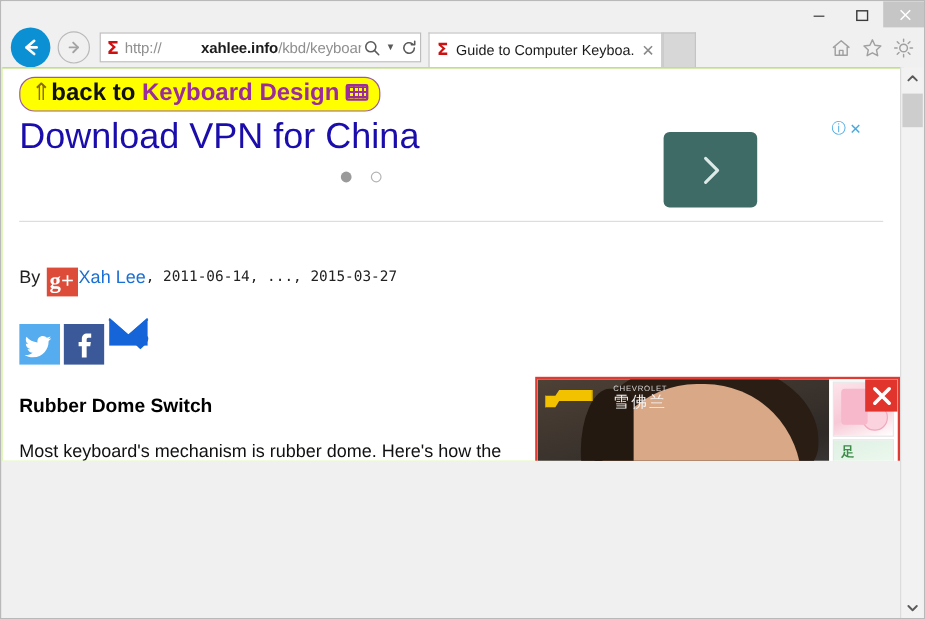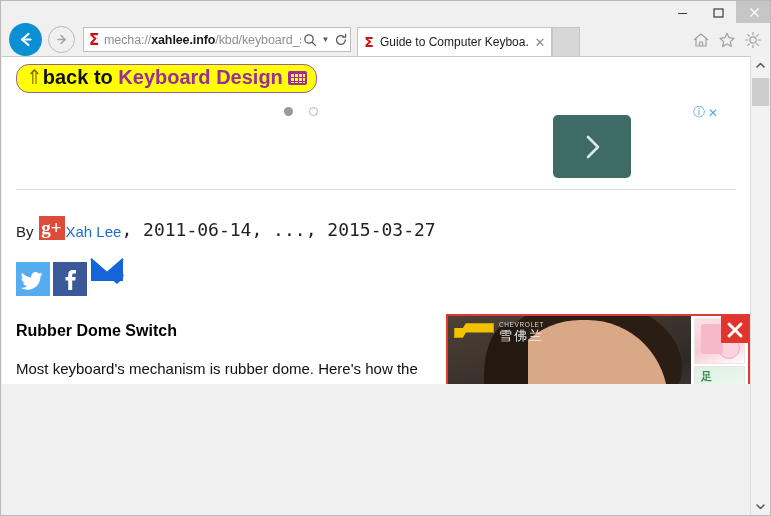--- a/index.html
+++ b/index.html
@@ -75,21 +75,21 @@
     flex: 0 0 auto;
   }
   .addr-url {
     flex: 1 1 auto;
     font-size: 12.5px;
     color: #8f8f8f;
     white-space: nowrap;
     overflow: hidden;
     letter-spacing: -0.1px;
   }
-  .addr-url b { color: #1b1b1b; font-weight: bold; }
+  .addr-url b { color: #1b1b1b; font-weight: bold; margin-left: 33px; }
   .addr-icon {
     width: 18px; height: 23px;
     display: flex; align-items: center; justify-content: center;
     color: #5a5a5a;
     flex: 0 0 auto;
   }
   .addr-caret { width: 13px; color: #5a5a5a; font-size: 8px;
     display:flex; align-items:center; justify-content:center; flex:0 0 auto; }
 
   .tab {
@@ -234,38 +234,38 @@
     font-family: "Liberation Sans", sans-serif;
     font-size: 31px;
     font-weight: bold;
     color: #000000;
     line-height: 1.28;
     margin: 26px 0 0 0;
     max-width: 640px;
     letter-spacing: -0.3px;
   }
   .byline {
-    margin-top: 26px;
+    margin-top: 38px;
     font-size: 15px;
     color: #222222;
-    display: flex; align-items: flex-end;
+    display: flex; align-items: flex-start;
   }
   .gplus {
     display: inline-flex; align-items: center; justify-content: center;
     width: 26px; height: 24px;
     background: #dd4b39;
     color: #ffffff;
     font-size: 19px; font-weight: bold;
     font-family: "Liberation Serif", serif;
     margin: 0 1px 0 5px;
   }
   .byline-link { color: #1a6fd4; }
   .byline-dates {
     font-family: "DejaVu Sans Mono", monospace;
-    font-size: 18px;
+    font-size: 12px;
     color: #222222;
   }
 
   .socialrow {
     margin-top: 16px;
     display: flex; align-items: flex-end; gap: 3px;
   }
   .sq { width: 34px; height: 34px; display:block; }
 
   p.intro {
@@ -402,21 +402,21 @@
   .mouth {
     position: absolute;
     left: 136px; top: 170px;
     width: 46px; height: 9px;
     background: #a9674f;
     border-radius: 40%;
   }
   .chevy {
     position: absolute;
     left: 6px; top: 6px;
-    display: flex; align-items: flex-start; gap: 5px;
+    display: flex; align-items: center; gap: 17px;
   }
   .bowtie {
     width: 40px; height: 17px;
     background: #f2c200;
     border: 1.5px solid #c8a100;
     clip-path: polygon(0% 36%, 22% 36%, 30% 8%, 100% 8%, 100% 62%, 30% 62%, 22% 92%, 0% 92%);
   }
   .chevy-txt { line-height: 1.05; }
   .chevy-en {
     font-size: 6.5px; color: #d8d8d8; letter-spacing: 0.6px;
@@ -554,21 +554,21 @@
 
     <div class="navbtn-fwd">
       <svg width="15" height="15" viewBox="0 0 15 15">
         <path d="M7 3.5 L11 7.5 L7 11.5" stroke="#a3a3a3" stroke-width="1.6" fill="none" stroke-linecap="round" stroke-linejoin="round"></path>
         <path d="M4 7.5 H11" stroke="#a3a3a3" stroke-width="1.6" stroke-linecap="round"></path>
       </svg>
     </div>
 
     <div class="addressbar">
       <span class="addr-favicon">Σ</span>
-      <span class="addr-url"><span>mecha://</span><b>xahlee.info</b><span>/kbd/keyboard_switch_n</span></span>
+      <span class="addr-url"><span>http://</span><b>xahlee.info</b><span>/kbd/keyboard_switch_n</span></span>
       <span class="addr-icon">
         <svg width="14" height="14" viewBox="0 0 14 14">
             <circle cx="6" cy="6" r="4.2" fill="none" stroke="#5a5a5a" stroke-width="1.3"></circle>
             <path d="M9.2 9.2 L12.6 12.6" stroke="#5a5a5a" stroke-width="1.3" stroke-linecap="round"></path>
           </svg>
       </span>
       <span class="addr-caret">▼</span>
       <span class="addr-icon">
         <svg width="14" height="14" viewBox="0 0 14 14">
             <path d="M11.3 7 A4.4 4.4 0 1 1 9.6 3.5" fill="none" stroke="#5a5a5a" stroke-width="1.3" stroke-linecap="round"></path>
@@ -607,20 +607,21 @@
 
   <div class="viewport">
     <div class="pagebody">
 
       <div class="backbanner">
         <span class="arrow">⇑</span><span class="lbl">back to </span><span class="lnk">Keyboard Design</span>
         <span class="kbd-glyph"></span>
       </div>
 
       <div class="adblock">
+        <div class="ad-head">Download VPN for China</div>
         <div class="ad-dots">
           <span class="dot on"></span>
           <span class="dot off"></span>
         </div>
         <div class="ad-cta">
           <svg width="32" height="32" viewBox="0 0 32 32">
               <path d="M12 6 L22 16 L12 26" fill="none" stroke="#dce9e7" stroke-width="2.6" stroke-linecap="round" stroke-linejoin="round"></path>
             </svg>
         </div>
         <div class="ad-meta">

